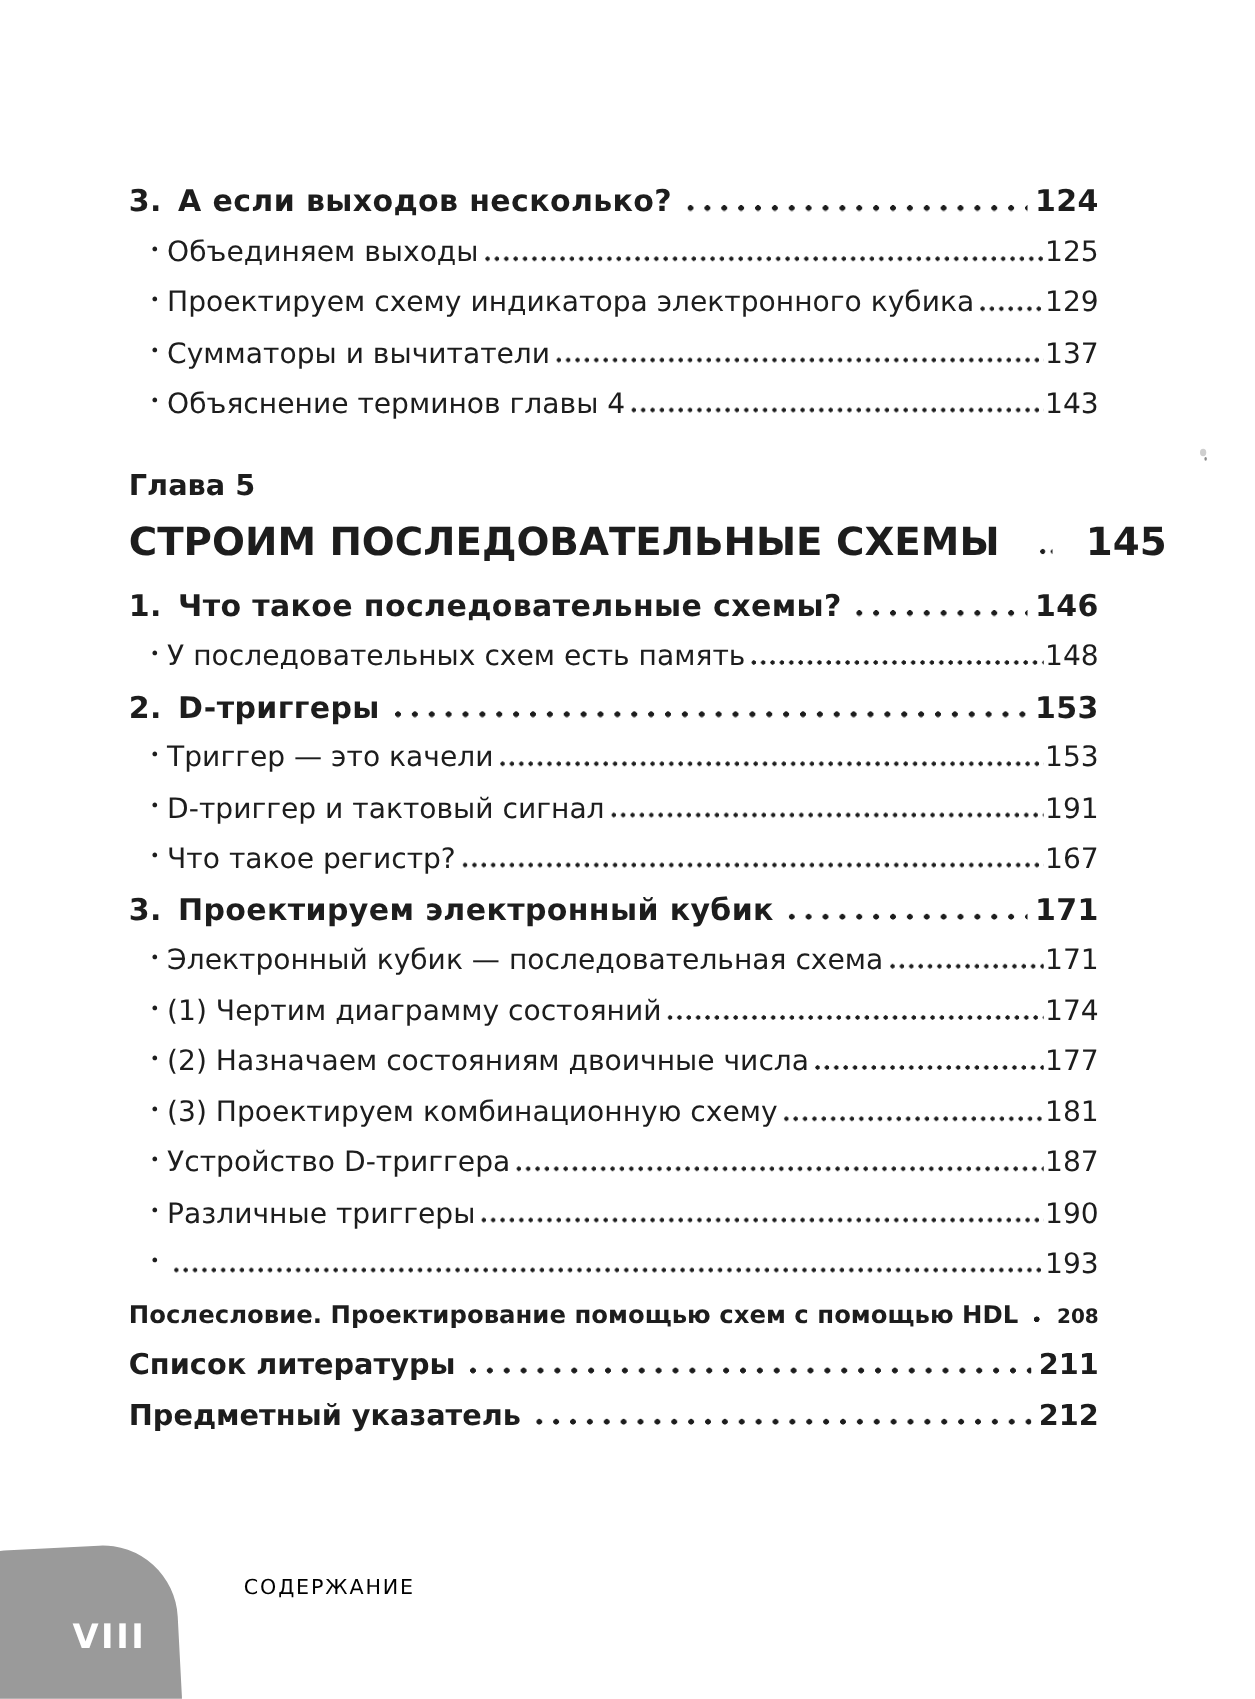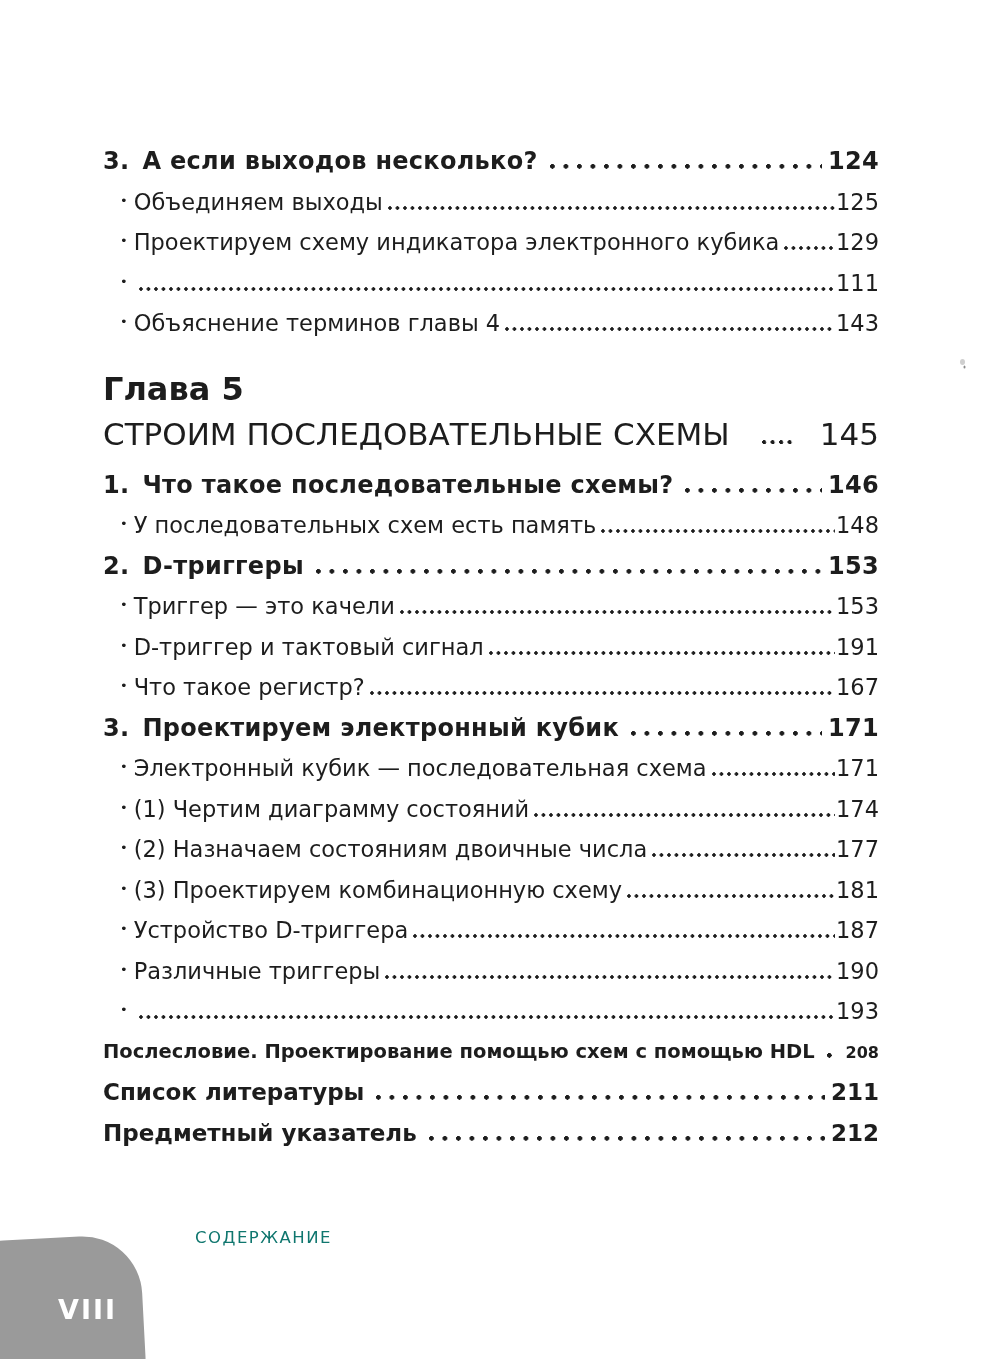--- a/index.html
+++ b/index.html
@@ -25,22 +25,22 @@
   }
   .row .lbl{white-space:nowrap;}
   
   .row.section{font-weight:bold;font-size:24px;letter-spacing:0.3px;}
   .section .num{margin-right:13px;}
   .section .pg{font-weight:bold;}
   
   .row.sub{font-size:22.5px;padding-left:17px;}
   .sub .bullet{font-size:13px;position:relative;top:-5px;margin-right:6px;line-height:normal;}
   
-  .row.chapter-label{font-weight:bold;font-size:32px;height:44px;line-height:44px;margin-top:23px;}
-  .row.chapter-title{font-weight:normal;font-size:31px;height:47px;line-height:47px;gap:24px;}
+  .row.chapter-label{font-weight:bold;font-size:23px;height:44px;line-height:44px;margin-top:23px;}
+  .row.chapter-title{font-weight:bold;font-size:31px;height:47px;line-height:47px;gap:24px;}
   .row.after-chapter{margin-top:7px;}
   
   .row.back{font-weight:bold;font-size:23px;}
   .row.back.long{font-size:19.5px;letter-spacing:0;}
   .row.back.long .pg{font-size:16px;}
   
   .leader{
     flex:1;min-width:10px;height:5px;
     background-repeat:repeat-x;
     background-position:left bottom;
@@ -73,24 +73,24 @@
     position:absolute;
     left:58px; top:1296px;
     font-weight:bold;
     font-size:27px;
     letter-spacing:2px;
     color:#ffffff;
     line-height:28px;
   }
   .running-head{
     position:absolute;
-    left:195px; top:1228px;
+    left:195px; top:1260px;
     font-size:16.5px;
     letter-spacing:1.5px;
-    color:#0f766e;
+    color:#000000;
     line-height:20px;
   }
   .speck{
     position:absolute;
     left:960px; top:359px;
     width:5px; height:6px;
     background:#cfcfcf;
     border-radius:50%;
     box-shadow:2px 5px 0 -1.5px #8a8a8a;
   }
@@ -116,22 +116,23 @@
 
   <div class="row sub">
     <span class="bullet">•</span>
     <span class="lbl">Проектируем схему индикатора электронного кубика</span>
     <span class="leader dense"></span>
     <span class="pg">129</span>
   </div>
 
   <div class="row sub">
     <span class="bullet">•</span>
-    <span class="leader dense"></span>
-    <span class="pg">111</span>
+    <span class="lbl">Сумматоры и вычитатели</span>
+    <span class="leader dense"></span>
+    <span class="pg">137</span>
   </div>
 
   <div class="row sub">
     <span class="bullet">•</span>
     <span class="lbl">Объяснение терминов главы 4</span>
     <span class="leader dense"></span>
     <span class="pg">143</span>
   </div>
 
   <div class="row chapter-label">

